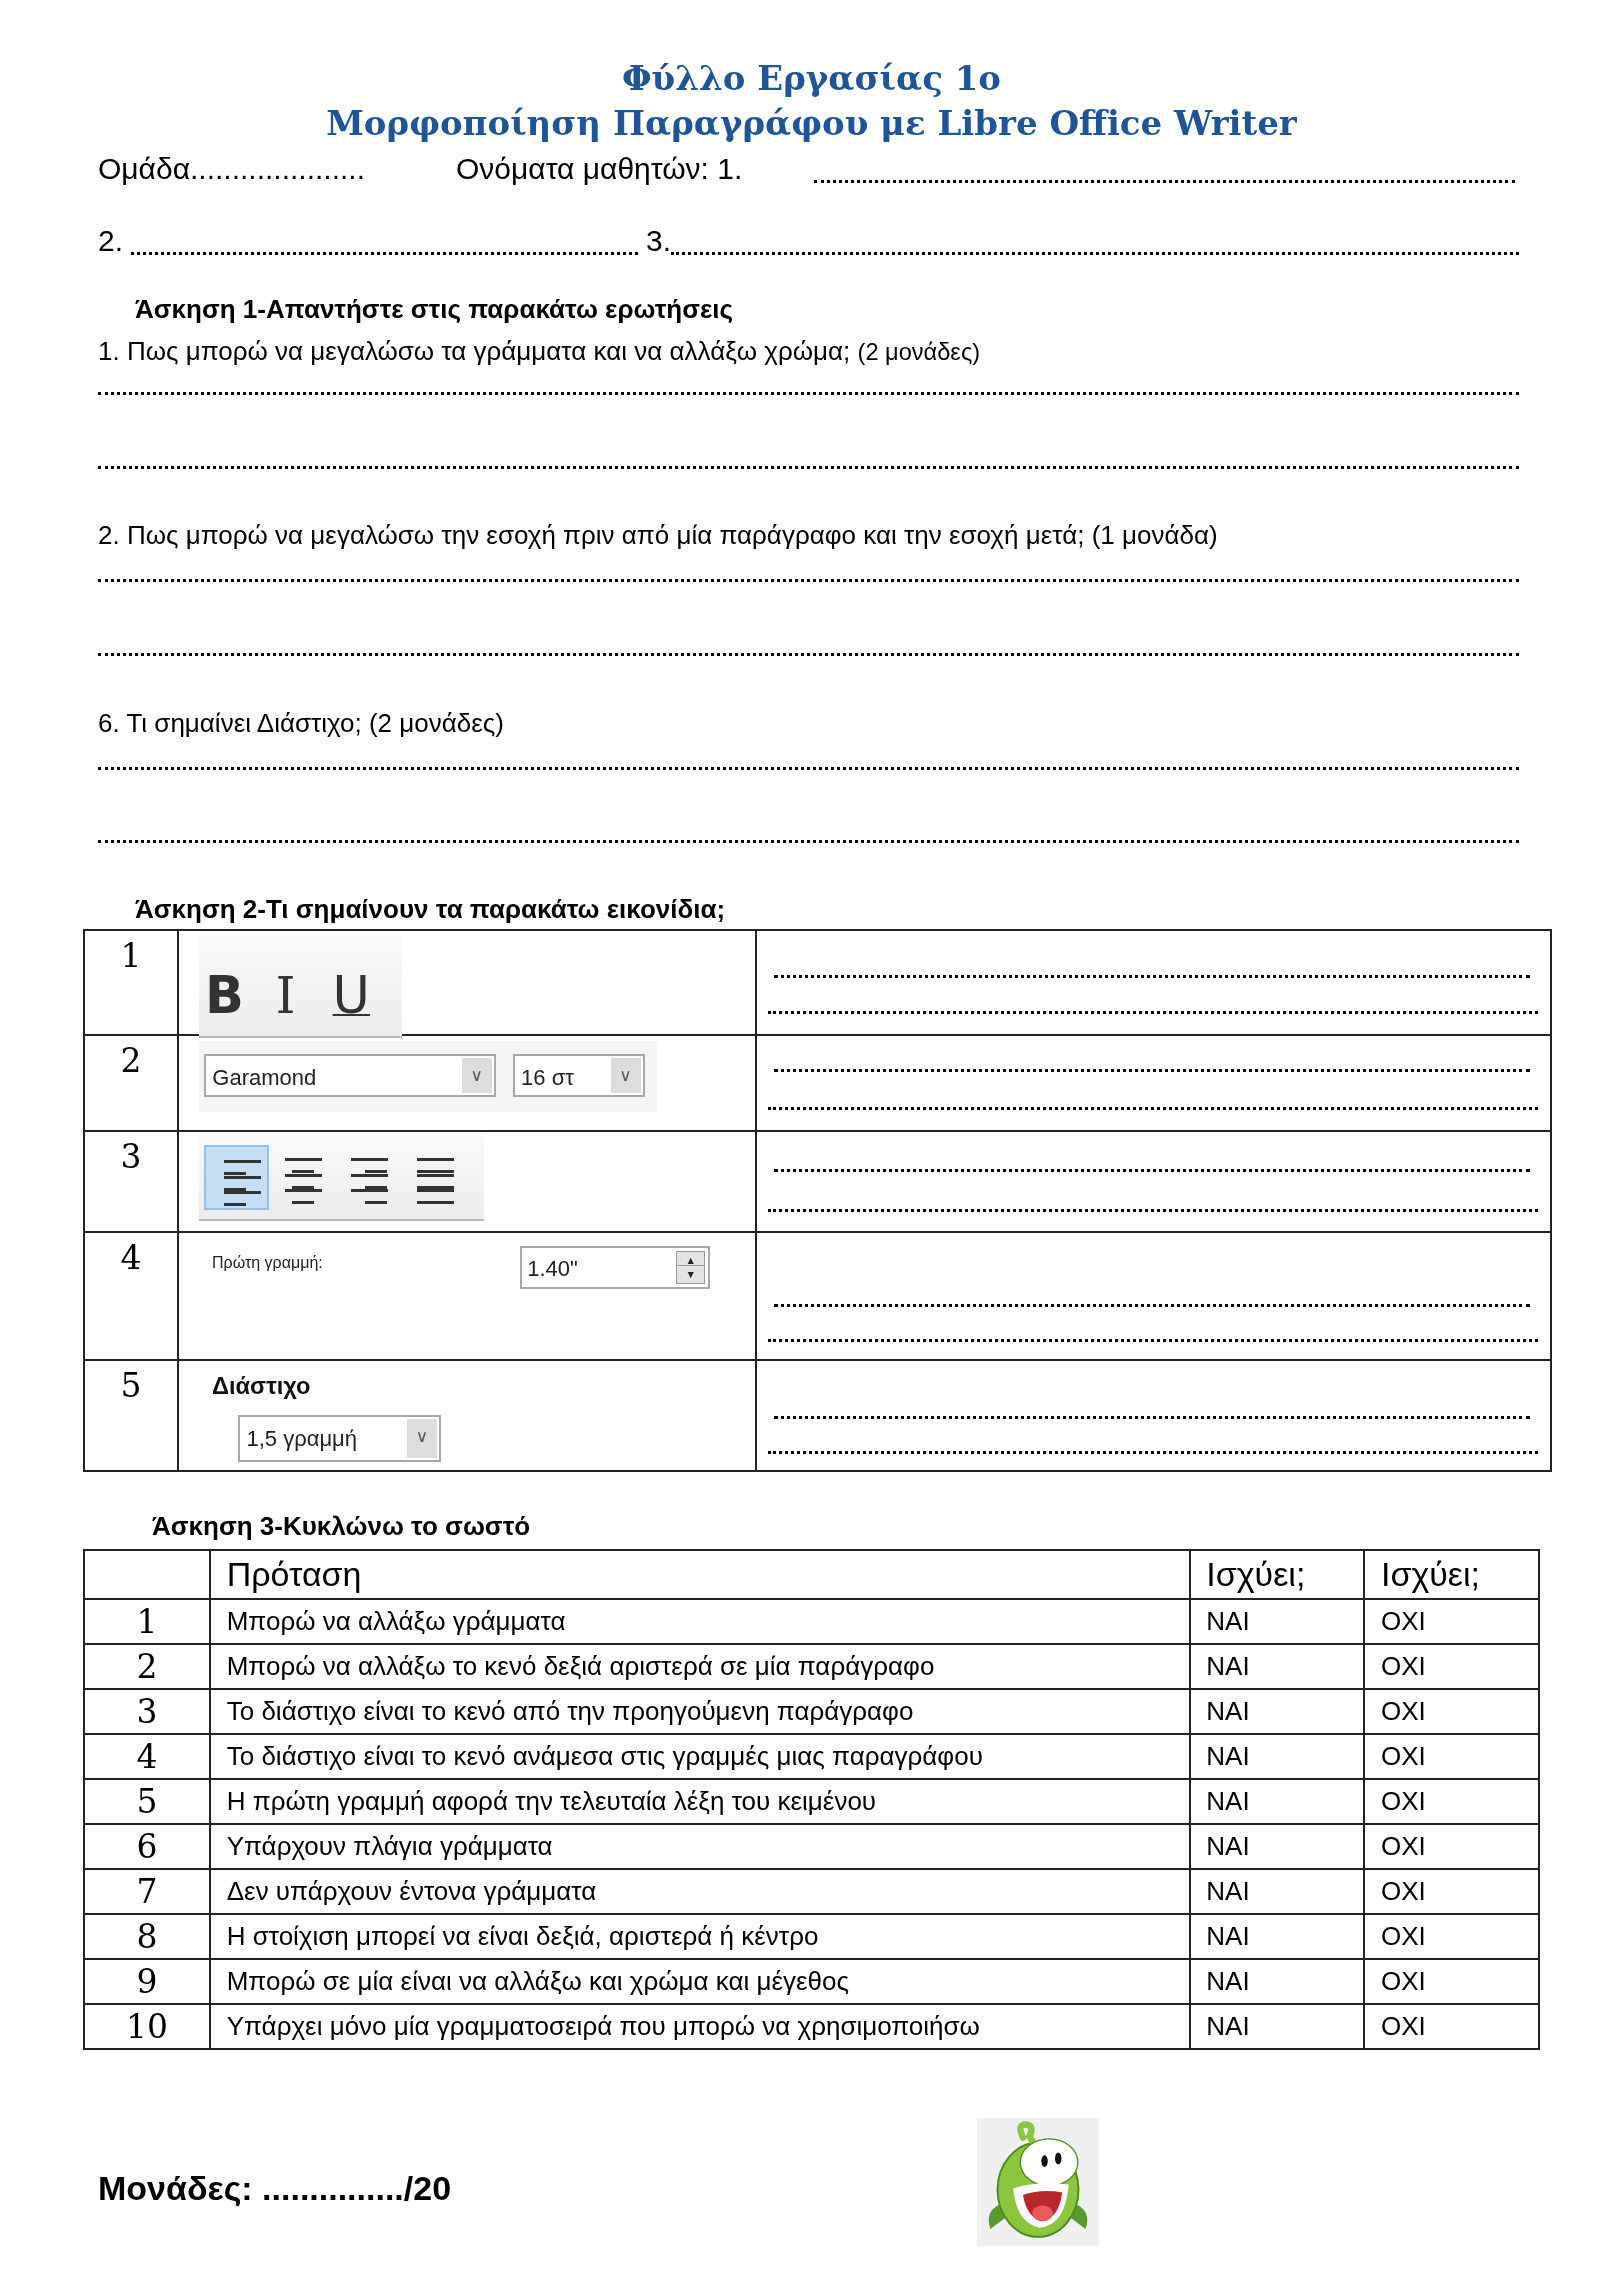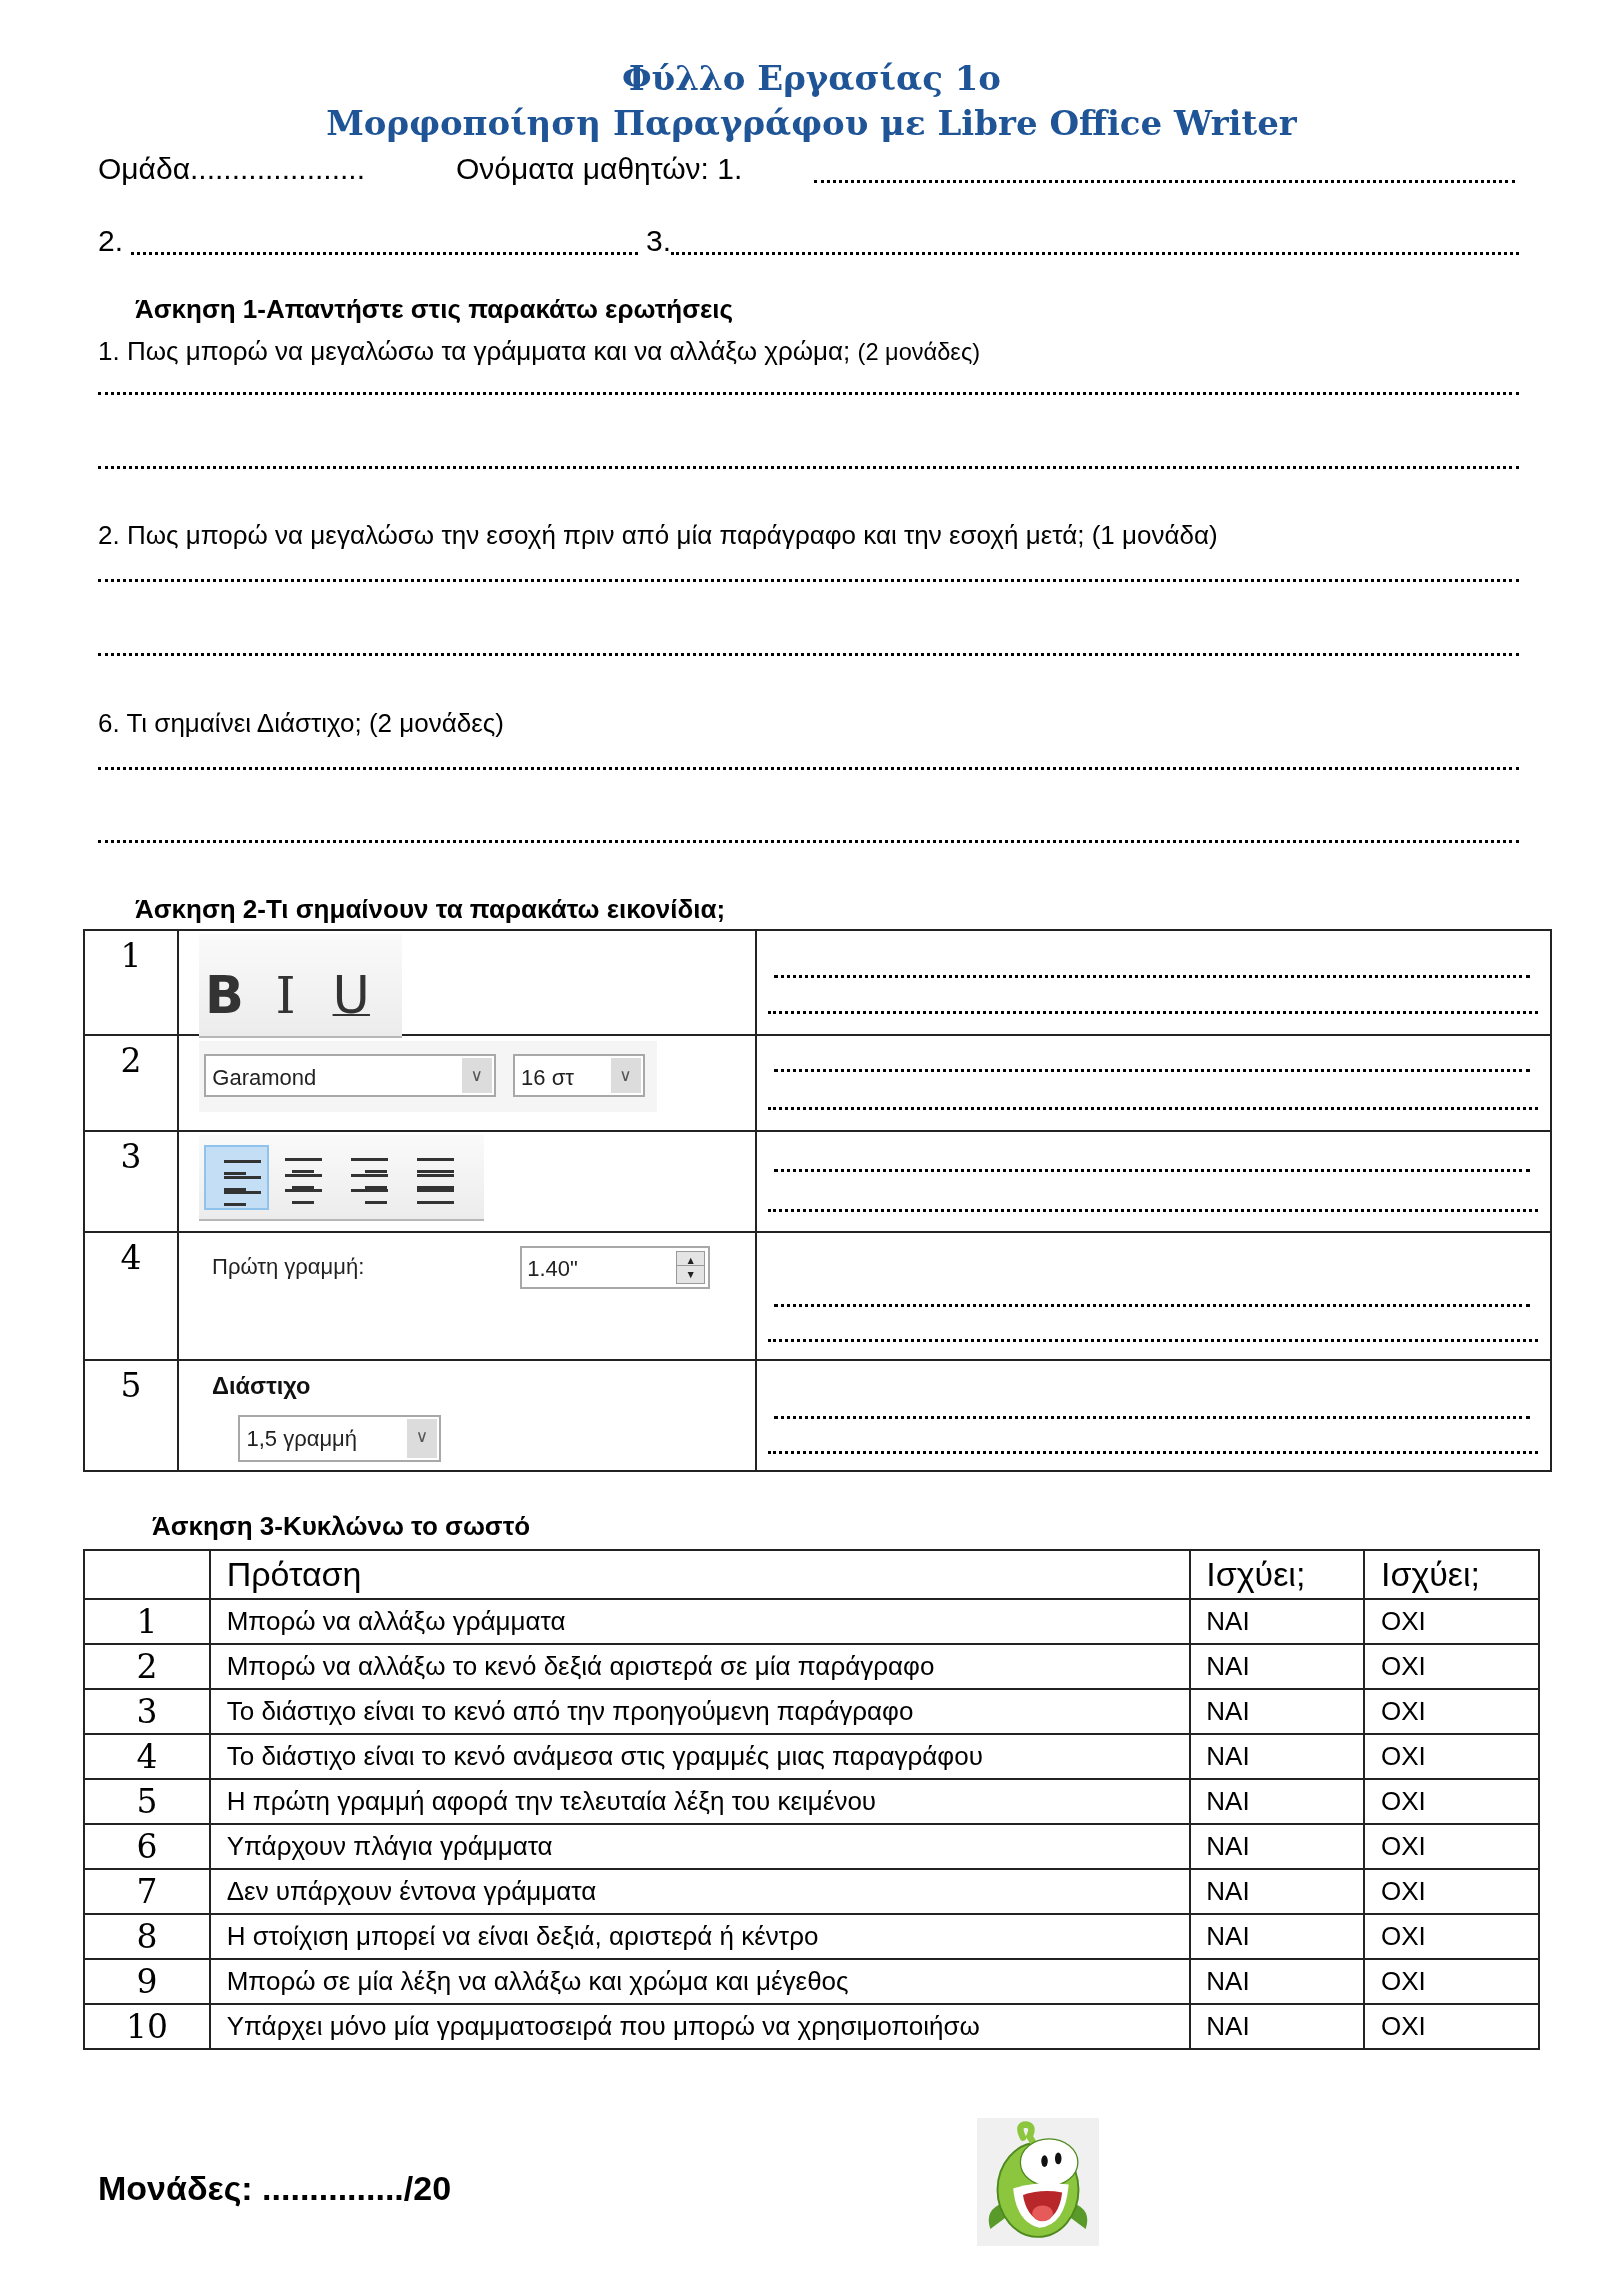--- a/index.html
+++ b/index.html
@@ -37,21 +37,21 @@
   .combo { position:absolute; background:#fff; border:2px solid #a8a8a8; height:43px; box-sizing:border-box; }
   .combo .v { position:absolute; left:6.5px; top:9.2px; font-size:22px; color:#222; font-family:"Liberation Sans", sans-serif; }
   .combo .arr { position:absolute; right:2px; top:2px; bottom:2px; width:30px; background:#dcdcdc;
                 color:#555; font-size:17px; text-align:center; line-height:35px; }
 
   .align-bar { left:19.6px; top:2.6px; width:285px; height:84px; border-bottom:2.6px solid #b7b7b7; }
   .abtn { position:absolute; top:10.5px; width:65px; height:65px; box-sizing:border-box; }
   .abtn.active { background:#c4def5; border:2px solid #8fc3ec; }
   .abtn i { position:absolute; height:2.6px; background:#333; display:block; }
 
-  .indent-lbl { position:absolute; left:33px; top:21px; font-size:22px; color:#222; }
+  .indent-lbl { position:absolute; left:33px; top:21px; font-size:16px; color:#222; }
   .spin { position:absolute; left:341px; top:13px; width:190px; height:43px; background:#fff;
           border:2px solid #a8a8a8; box-sizing:border-box; }
   .spin .v { position:absolute; left:5.2px; top:7.9px; font-size:22px; color:#222; }
   .spin .up, .spin .dn { position:absolute; right:2.6px; width:27.5px; height:17px; background:#e4e4e4;
                          border:0.7px solid #999; font-size:10.5px; text-align:center; line-height:17px; color:#222; }
   .spin .up { top:2.6px; } .spin .dn { bottom:2.6px; }
 
   .spacing-lbl { position:absolute; left:33px; top:11.8px; font-size:23.6px; font-weight:bold; color:#111; }
   .spacing-combo { left:59px; top:54px; width:203px; }
 
@@ -270,21 +270,21 @@
     <td class="yn">ΟΧΙ</td>
   </tr>
       <tr>
     <td class="n">8</td>
     <td>Η στοίχιση μπορεί να είναι δεξιά, αριστερά ή κέντρο</td>
     <td class="yn">ΝΑΙ</td>
     <td class="yn">ΟΧΙ</td>
   </tr>
       <tr>
     <td class="n">9</td>
-    <td>Μπορώ σε μία λέξη να αλλάξω και χρώμα και μέγεθος</td>
+    <td>Μπορώ σε μία είναι να αλλάξω και χρώμα και μέγεθος</td>
     <td class="yn">ΝΑΙ</td>
     <td class="yn">ΟΧΙ</td>
   </tr>
       <tr>
     <td class="n">10</td>
     <td>Υπάρχει μόνο μία γραμματοσειρά που μπορώ να χρησιμοποιήσω</td>
     <td class="yn">ΝΑΙ</td>
     <td class="yn">ΟΧΙ</td>
   </tr>
     </tbody>

